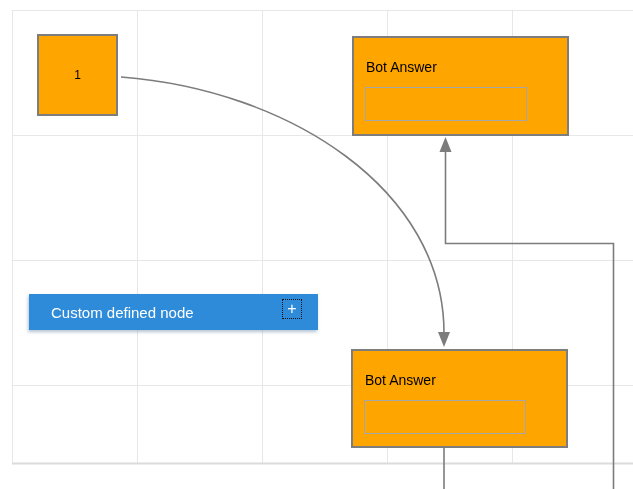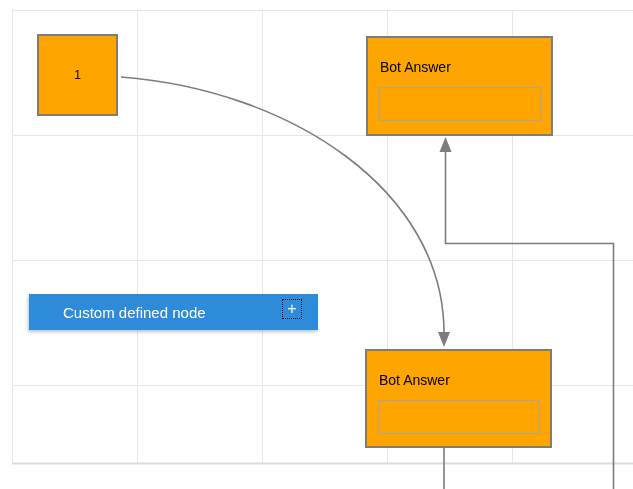--- a/index.html
+++ b/index.html
@@ -27,37 +27,37 @@
   .arrow{fill:var(--connector);stroke:none;}
   .node{
     position:absolute;background:var(--node-fill);
     border:2px solid var(--node-border);
   }
   .start-node{
     left:37px;top:34px;width:81px;height:82px;
     display:flex;align-items:center;justify-content:center;
     font-size:12px;color:var(--node-text);
   }
-  .bot-node{width:187px;height:100px;margin-left:14px;}
+  .bot-node{width:217px;height:100px;}
   .bot-node .title{
     position:absolute;left:12px;top:21px;
     font-size:14px;color:var(--node-text);white-space:nowrap;
   }
   .bot-node .inner-box{
     position:absolute;left:11px;top:49px;width:162px;height:34px;
     border:1px solid var(--inner-box-border);background:transparent;
   }
   .bot-top{left:352px;top:36px;}
   .bot-bottom{left:351px;top:349px;height:99px;}
   .custom-node{
     position:absolute;left:29px;top:294px;width:289px;height:36px;
     background:var(--custom-blue);
     box-shadow:-1px 2px 3px rgba(110,140,170,0.5);
     display:flex;align-items:center;
-    padding-left:34px;
+    padding-left:22px;
     color:var(--custom-text);font-size:15px;white-space:nowrap;
   }
   .plus-box{
     position:absolute;right:16px;top:5px;width:20px;height:20px;
     border:1px dotted #101010;
     display:flex;align-items:center;justify-content:center;
     color:var(--custom-text);font-size:16px;line-height:1;cursor:pointer;
   }
 </style>
 </head>

